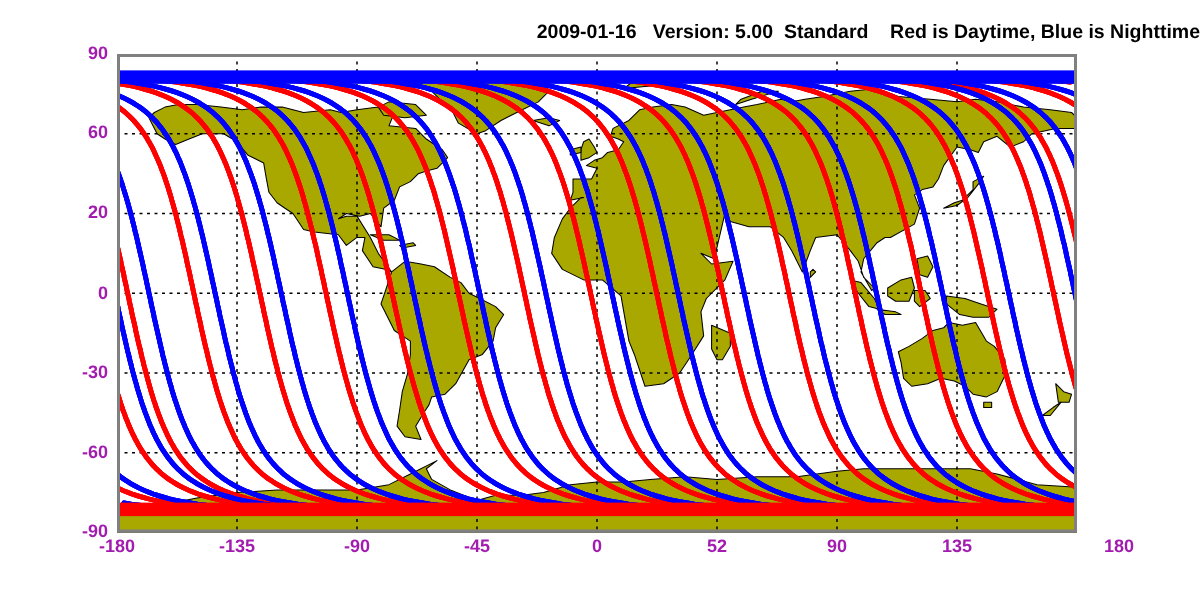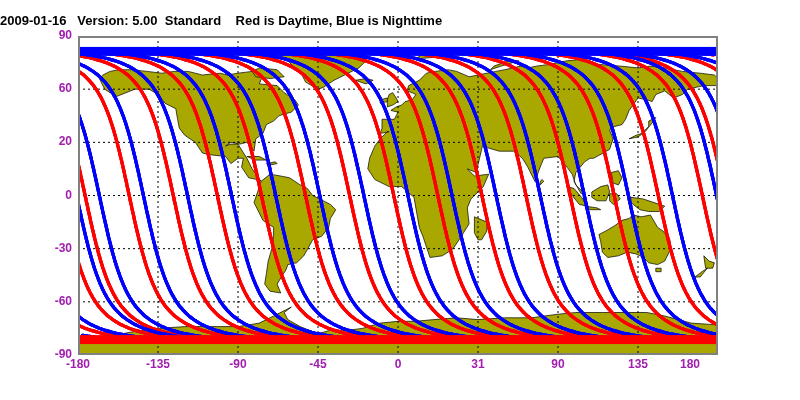--- a/index.html
+++ b/index.html
@@ -3,21 +3,21 @@
 <meta charset="utf-8">
 <style>
   html,body{margin:0;padding:0;}
   body{
     width:800px;height:400px;background:#ffffff;
     font-family:"Liberation Sans", sans-serif;
     overflow:hidden;position:relative;
   }
   #figure{position:absolute;left:0;top:0;width:800px;height:400px;}
   #title{
-    position:absolute;left:0;top:13px;width:800px;text-align:left;
+    position:absolute;left:0;top:13px;width:800px;text-align:right;
     font-size:13px;font-weight:bold;color:#000000;letter-spacing:0px;
     white-space:pre;
   }
   #plotwrap{position:absolute;left:78px;top:36px;width:640px;height:319px;}
   #plotsvg{display:block;width:640px;height:319px;}
   .ytick,.xtick{
     position:absolute;font-size:12px;font-weight:bold;color:#a21caf;
     white-space:pre;
   }
   .ytick{text-align:right;}
@@ -229,19 +229,19 @@
       <div class="ytick" style="left: 28px; width: 44px; top: 240.667px;">-30</div>
       <div class="ytick" style="left: 28px; width: 44px; top: 293.833px;">-60</div>
       <div class="ytick" style="left: 28px; width: 44px; top: 347px;">-90</div>
     </div>
   <div id="xticks">
       <div class="xtick" style="left: 48px; width: 60px; top: 357px;">-180</div>
       <div class="xtick" style="left: 128px; width: 60px; top: 357px; text-align: center;">-135</div>
       <div class="xtick" style="left: 208px; width: 60px; top: 357px;">-90</div>
       <div class="xtick" style="left: 288px; width: 60px; top: 357px; text-align: center;">-45</div>
       <div class="xtick" style="left: 368px; width: 60px; top: 357px;">0</div>
-      <div class="xtick" style="left: 448px; width: 60px; top: 357px;">31</div>
+      <div class="xtick" style="left: 448px; width: 60px; top: 357px;">52</div>
       <div class="xtick" style="left: 528px; width: 60px; top: 357px;">90</div>
       <div class="xtick" style="left: 608px; width: 60px; top: 357px;">135</div>
-      <div class="xtick" style="left: 660px; width: 60px; top: 357px;">180</div>
+      <div class="xtick" style="left: 716px; width: 60px; top: 357px;">180</div>
     </div>
 
 </div>
 
 </body></html>

